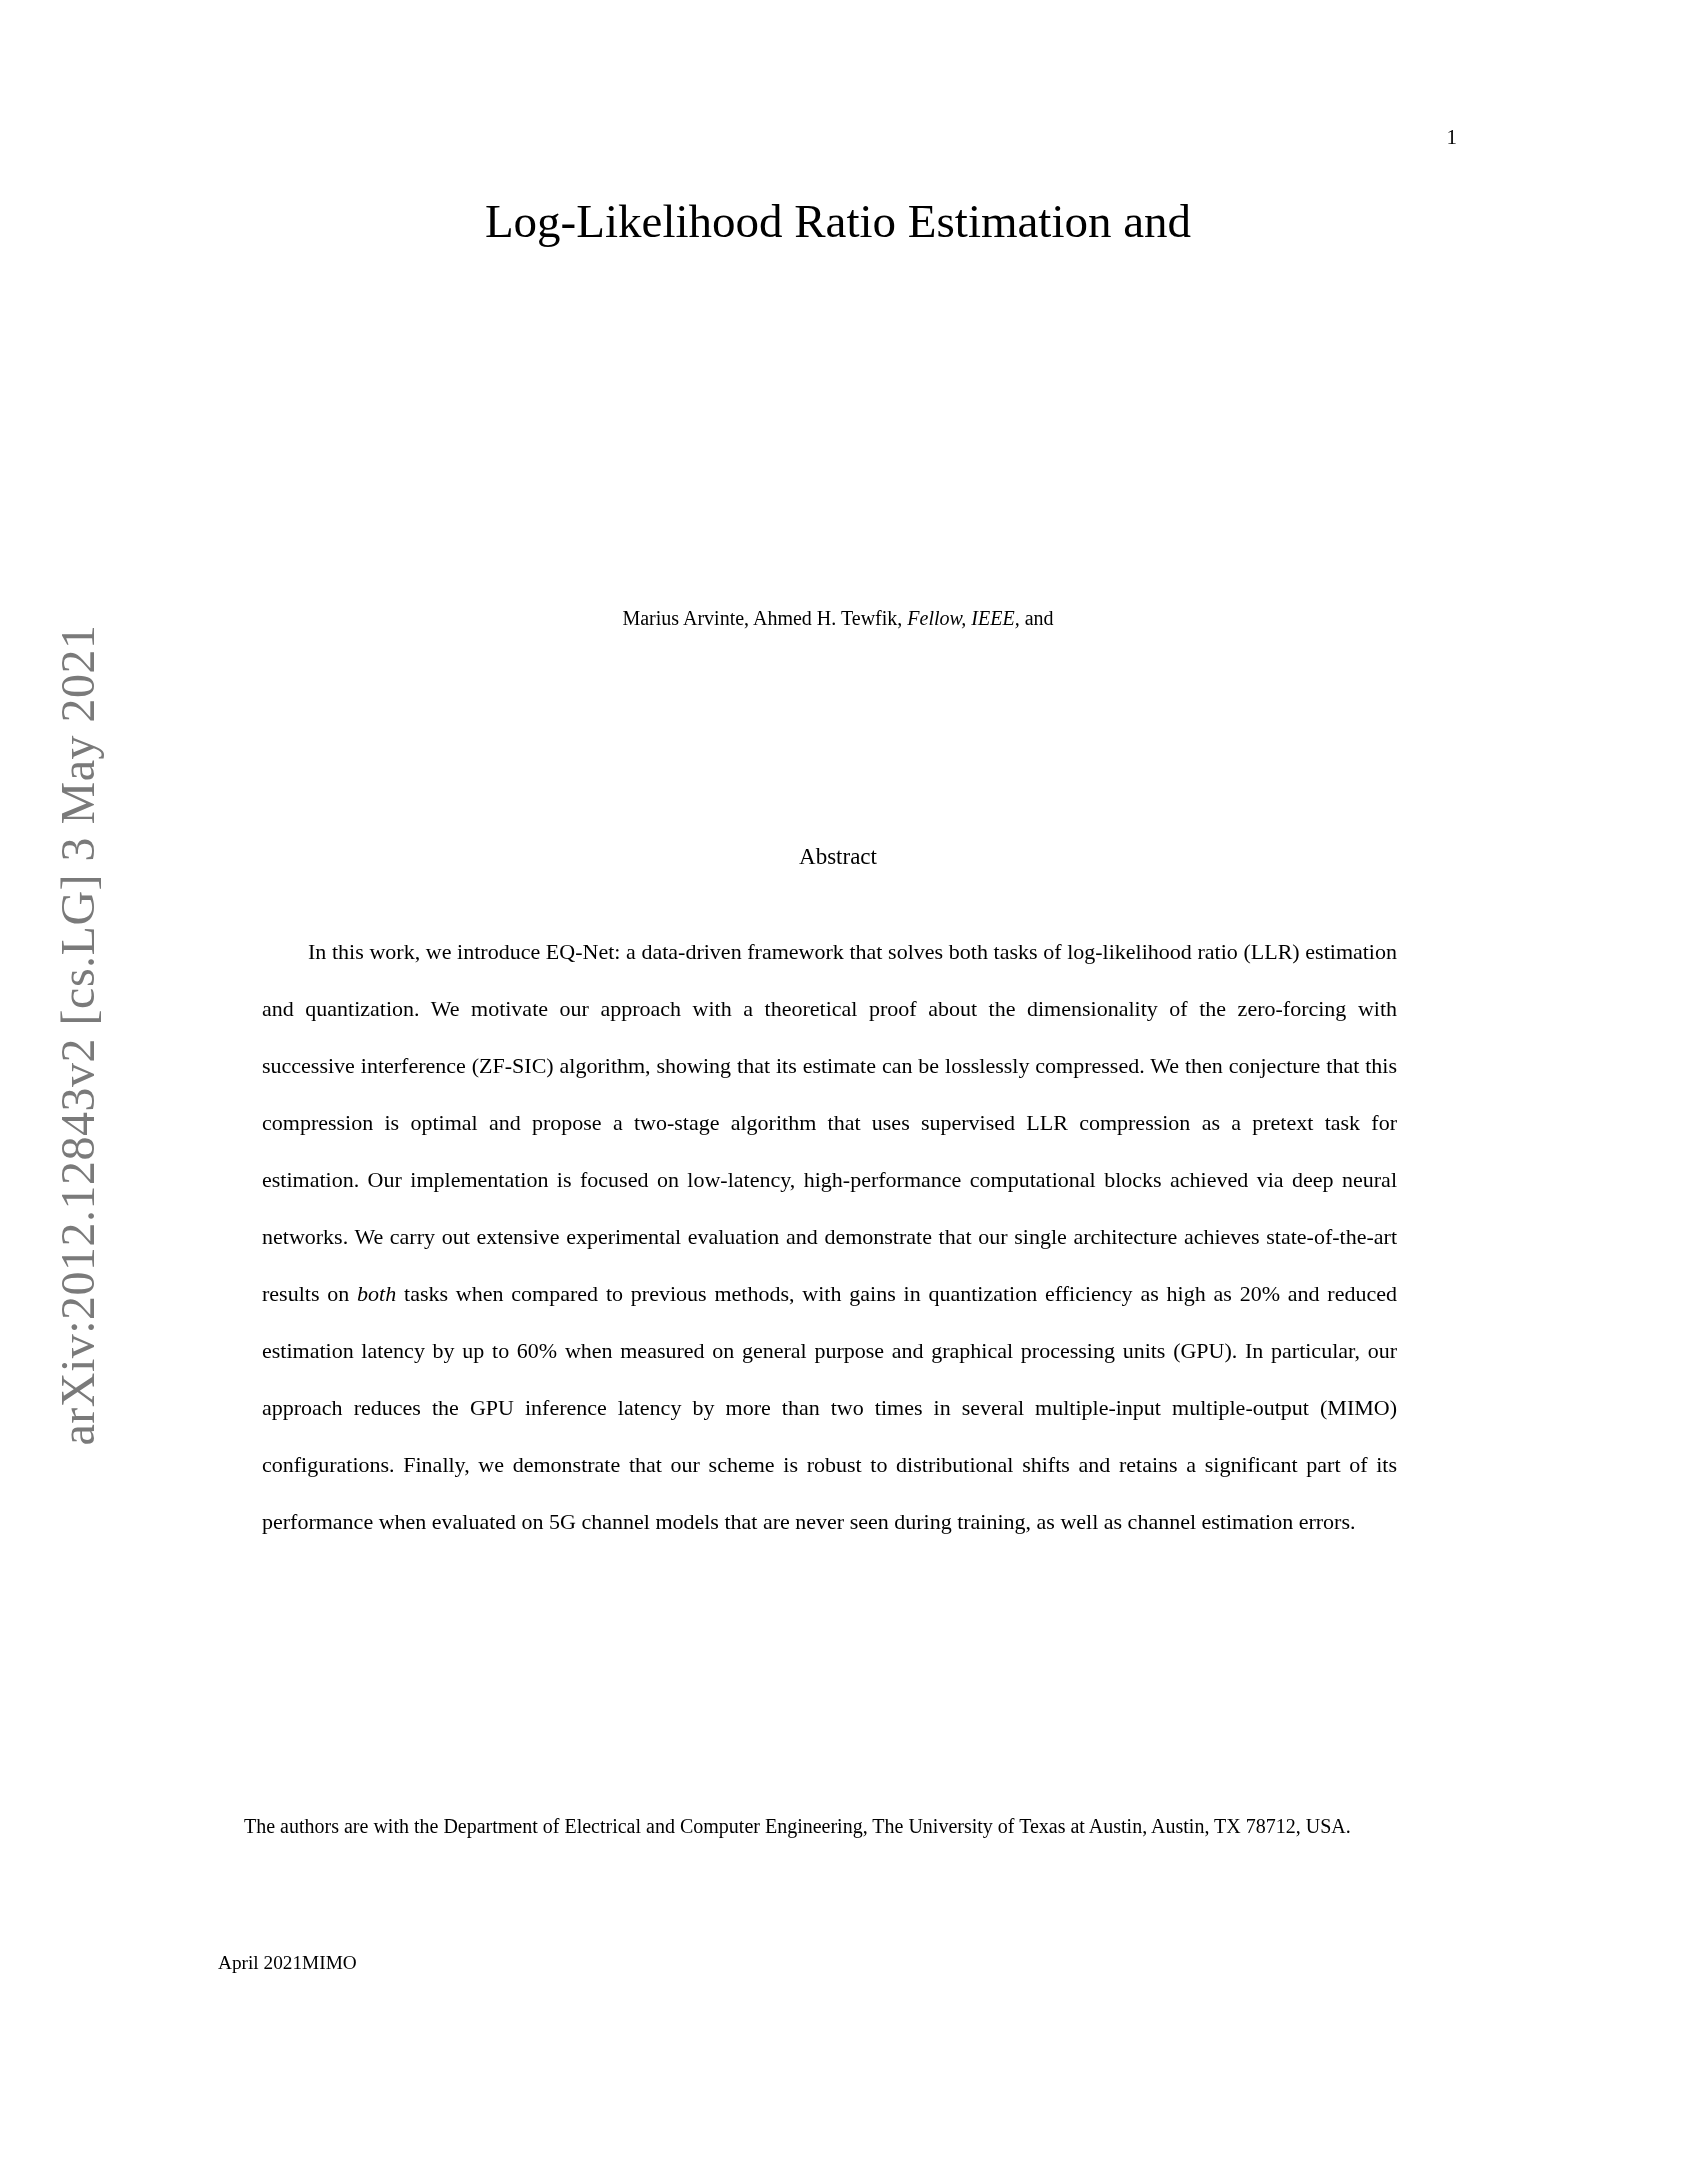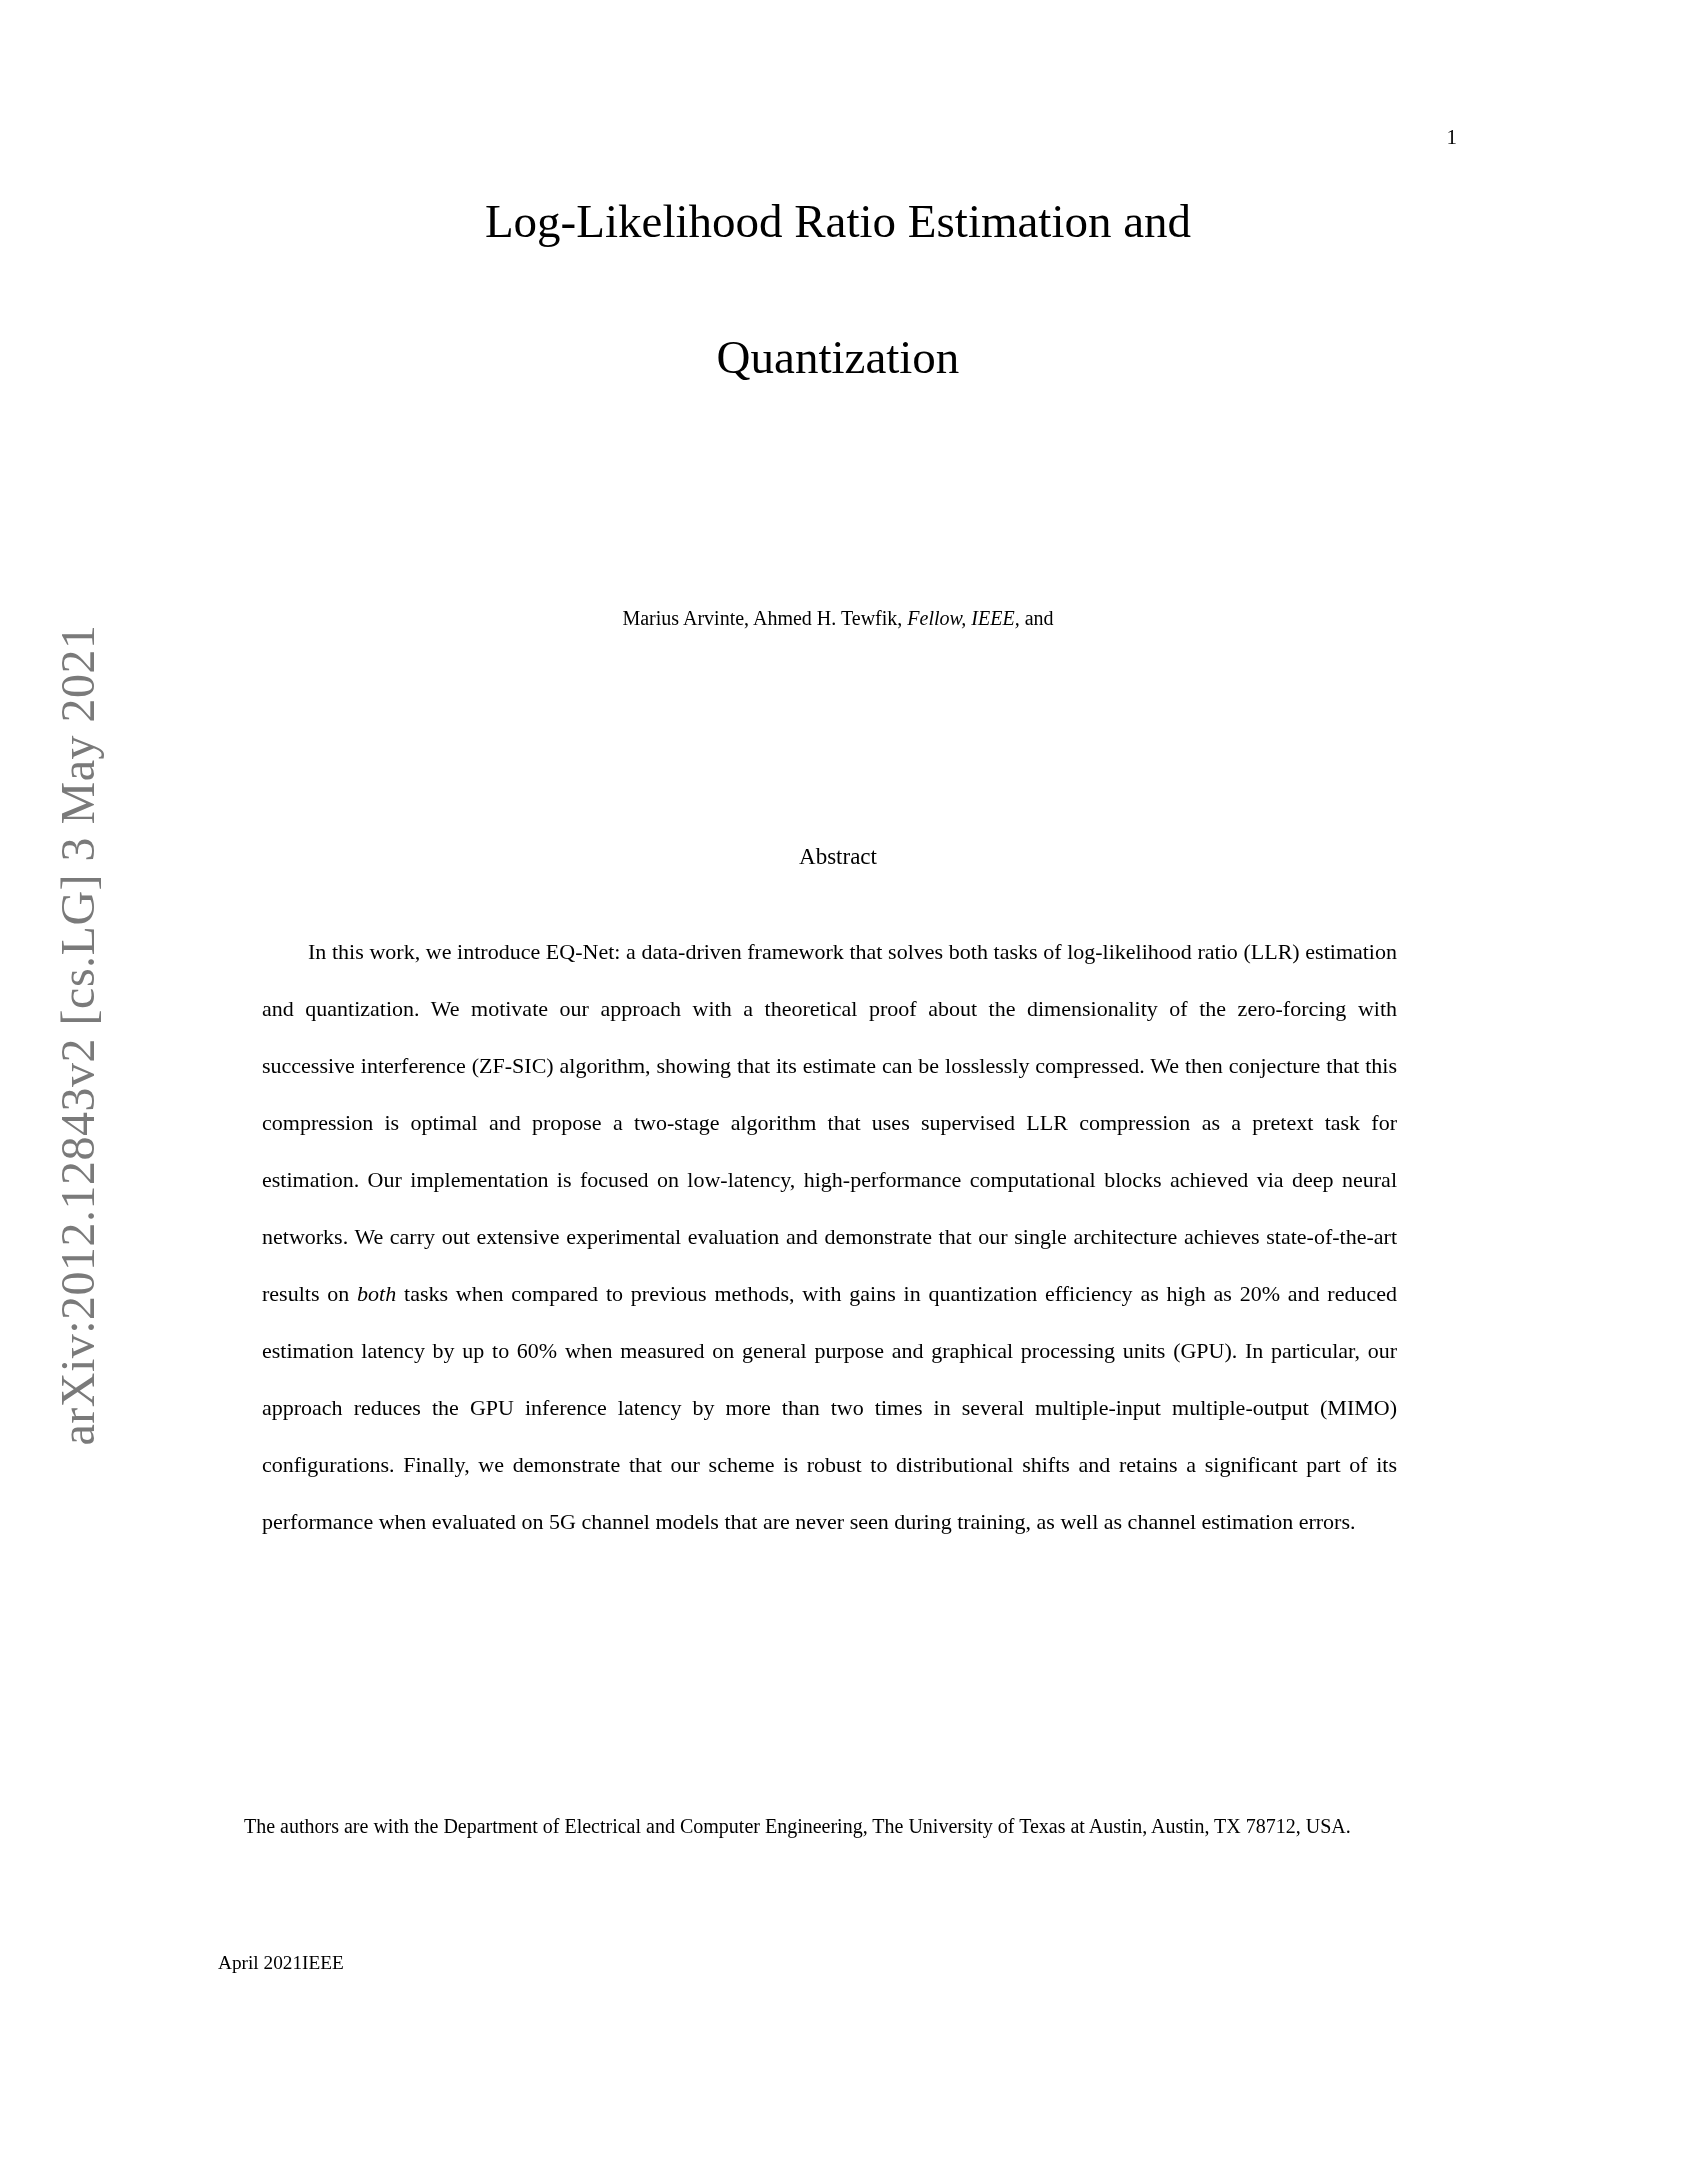--- a/index.html
+++ b/index.html
@@ -101,30 +101,29 @@
 </style>
 </head>
 <body>
 
 <div class="page-number">1</div>
 
 <div class="arxiv-sidebar">arXiv:2012.12843v2  [cs.LG]  3 May 2021</div>
 
 <div class="title-block">
   <div>Log-Likelihood Ratio Estimation and</div>
-  <div>Quantization</div>
 </div>
 
 <div class="authors-block">
   <div><span>Marius Arvinte, Ahmed H. Tewfik, </span><span class="it">Fellow, IEEE,</span><span> and</span></div>
 </div>
 
 <div class="abstract-heading">Abstract</div>
 
 <div class="abstract-body"><span>In this work, we introduce EQ-Net: a data-driven framework that solves both tasks of log-likelihood ratio (LLR) estimation and quantization. We motivate our approach with a theoretical proof about the dimensionality of the zero-forcing with successive interference (ZF-SIC) algorithm, showing that its estimate can be losslessly compressed. We then conjecture that this compression is optimal and propose a two-stage algorithm that uses supervised LLR compression as a pretext task for estimation. Our implementation is focused on low-latency, high-performance computational blocks achieved via deep neural networks. We carry out extensive experimental evaluation and demonstrate that our single architecture achieves state-of-the-art results on </span><span class="it">both</span><span> tasks when compared to previous methods, with gains in quantization efficiency as high as 20% and reduced estimation latency by up to 60% when measured on general purpose and graphical processing units (GPU). In particular, our approach reduces the GPU inference latency by more than two times in several multiple-input multiple-output (MIMO) configurations. Finally, we demonstrate that our scheme is robust to distributional shifts and retains a significant part of its performance when evaluated on 5G channel models that are never seen during training, as well as channel estimation errors.</span></div>
 
 <div class="footnote">The authors are with the Department of Electrical and Computer Engineering, The University of Texas at Austin, Austin, TX 78712, USA.</div>
 
 <div class="footer-row">
   <span>April 2021</span>
-  <span>IEEE</span>
+  <span>MIMO</span>
 </div>
 
 
 </body></html>

